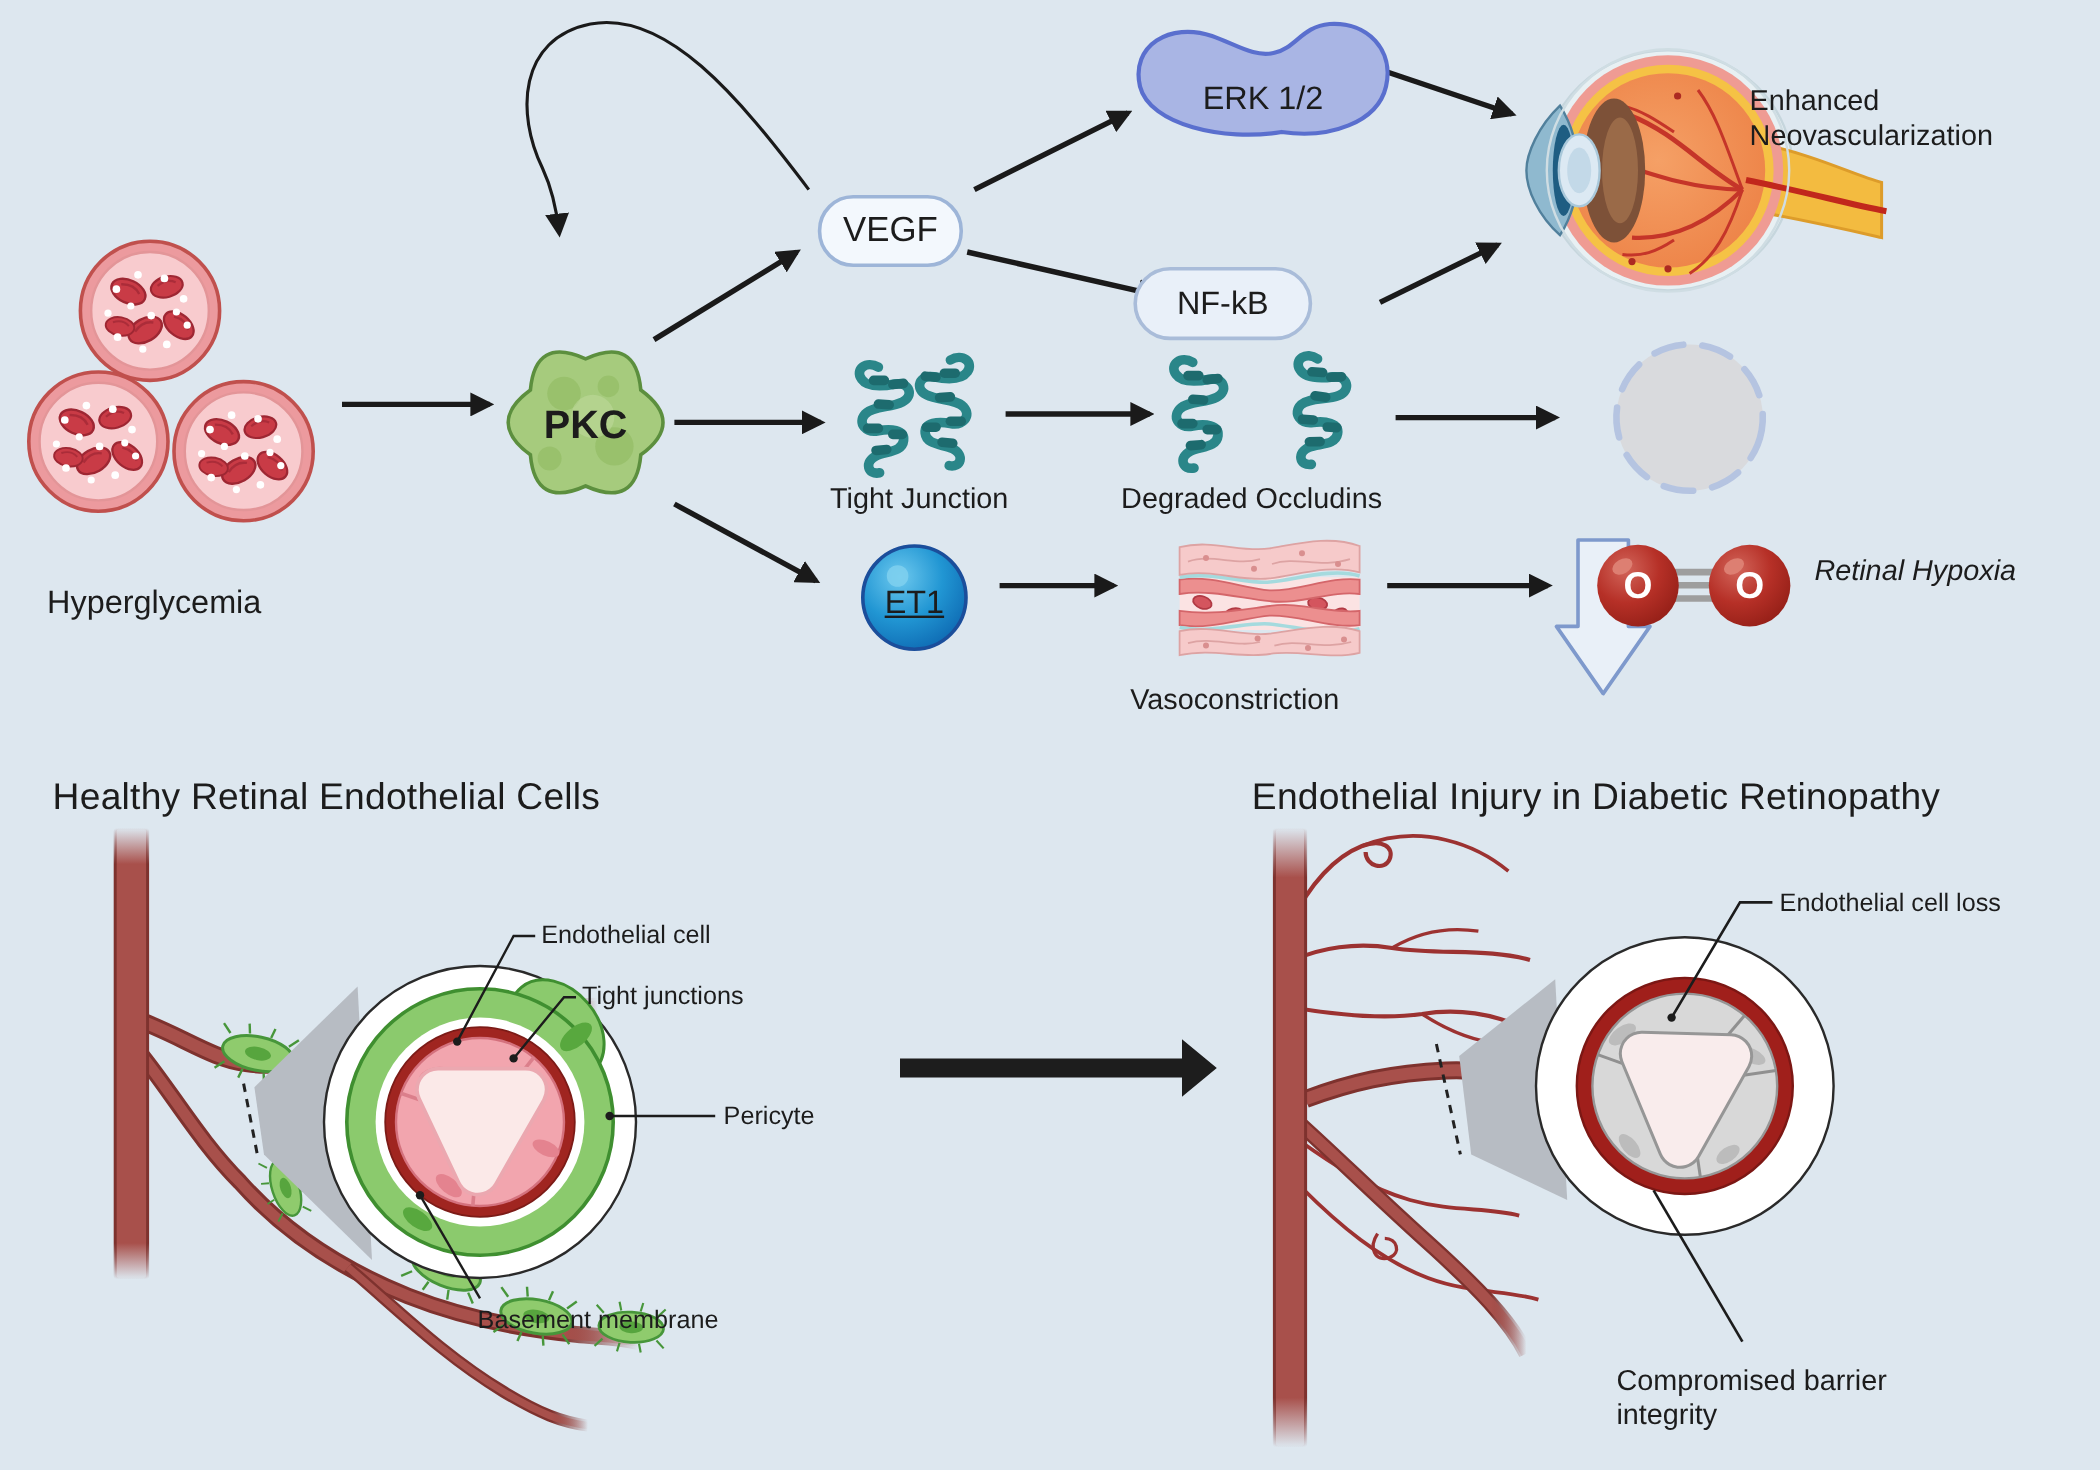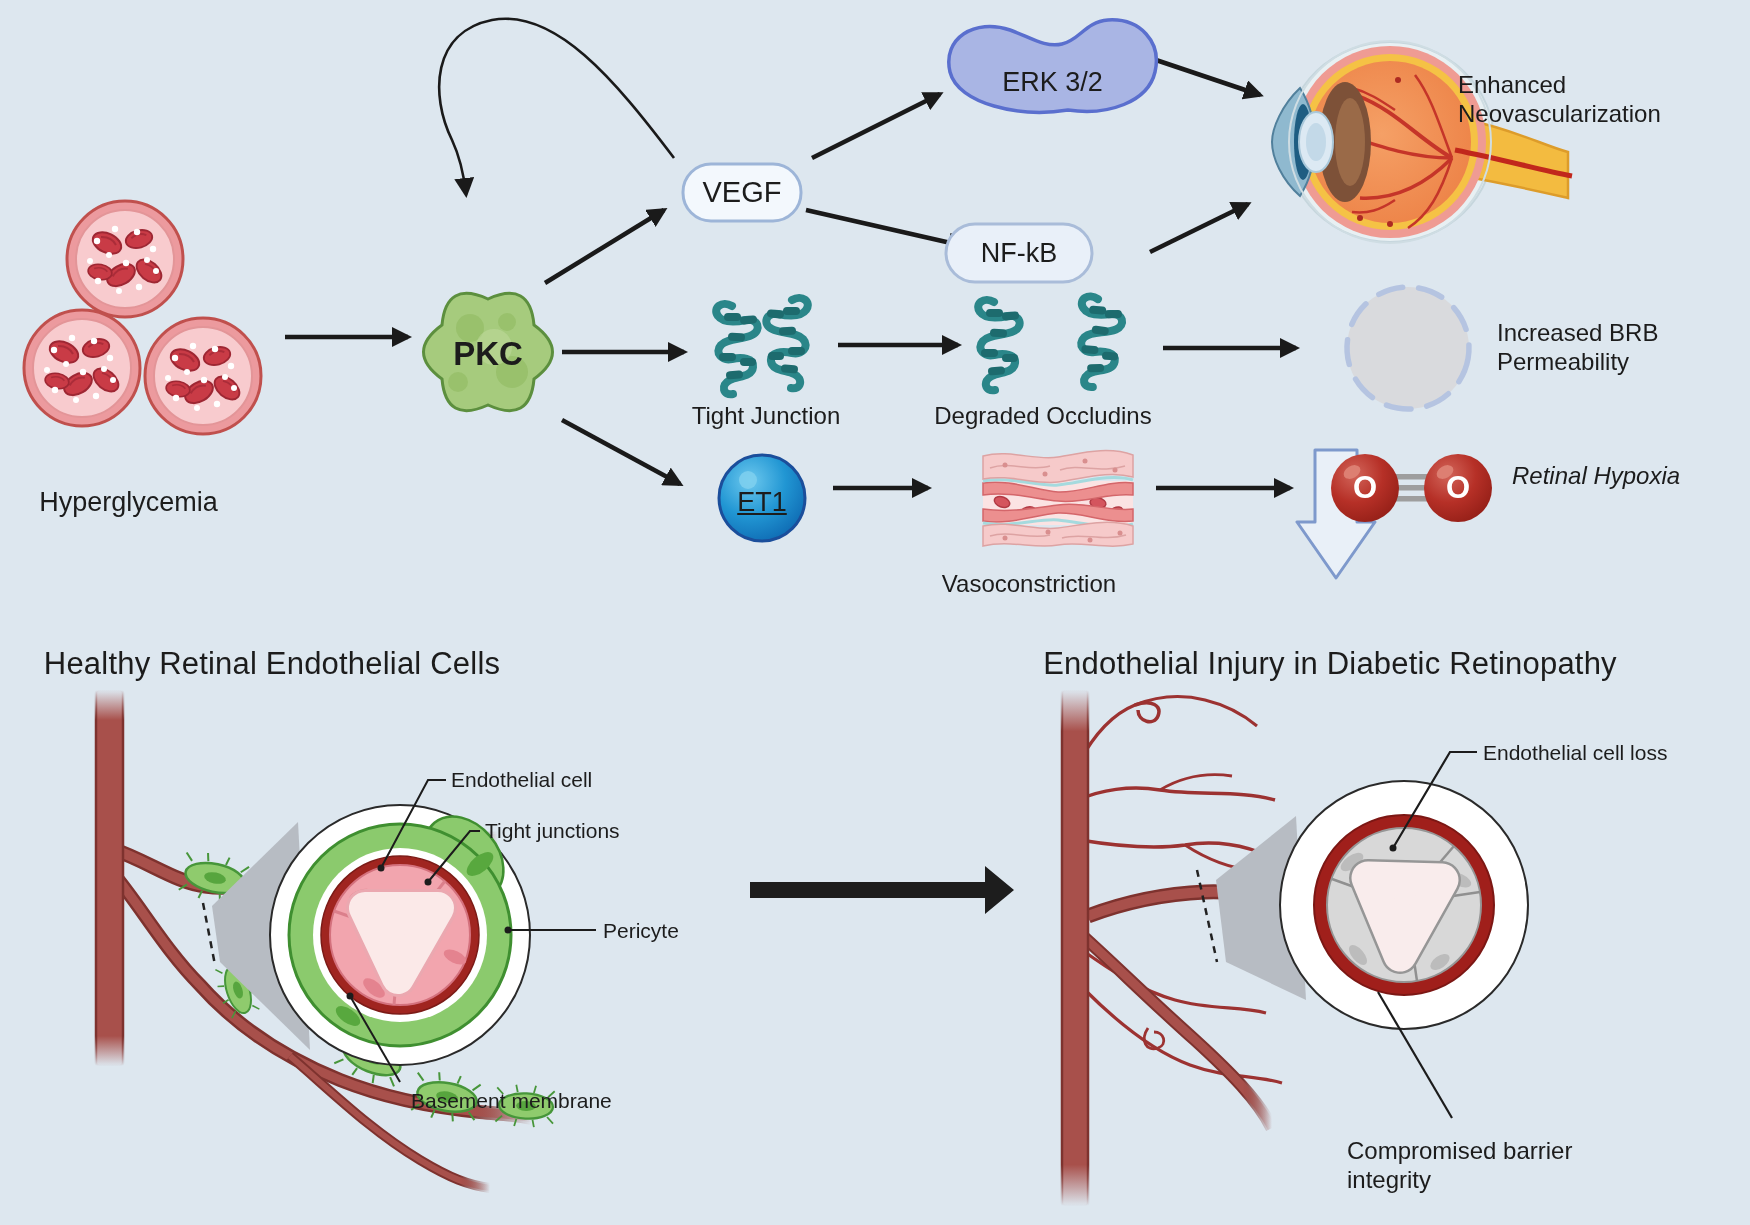--- a/index.html
+++ b/index.html
@@ -372,36 +372,35 @@
     <path d="M1378,992 L1452,1118"></path>
     <g fill="#1c1c1c" stroke="none">
           <circle cx="1393" cy="848" r="3.5"></circle>
         </g>
   </g>
 </svg>
 
 <div class="lbl c f27" style="left:16px;top:464px;width:225px;margin-top:22px;">Hyperglycemia</div>
 <div class="lbl c f33" style="left:438px;top:334px;width:100px;font-weight:bold;">PKC</div>
 <div class="lbl flex f29" style="left:683px;top:164px;width:118px;height:57px;">VEGF</div>
-<div class="lbl c f27" style="left:975px;top:66px;width:155px;">ERK 3/2</div>
+<div class="lbl c f27" style="left:975px;top:66px;width:155px;">ERK 1/2</div>
 <div class="lbl flex f27" style="left:946px;top:224px;width:146px;height:58px;">NF-kB</div>
 <div class="lbl f24" style="left:1458px;top:70px;width:250px;">Enhanced Neovascularization</div>
 <div class="lbl c f24" style="left:666px;top:401px;width:200px;">Tight Junction</div>
 <div class="lbl c f24" style="left:928px;top:401px;width:230px;">Degraded Occludins</div>
-<div class="lbl f24" style="left:1497px;top:318px;width:190px;">Increased BRB Permeability</div>
 <div class="lbl c f26" style="left:726px;top:486px;width:72px;">ET1</div>
 <div class="lbl c f24" style="left:929px;top:569px;width:200px;">Vasoconstriction</div>
 <div class="lbl f24" style="left:1512px;top:461px;width:230px;font-style:italic;">Retinal Hypoxia</div>
 <div class="lbl c oxy" style="left:1346px;top:469px;width:38px;">O</div>
 <div class="lbl c oxy" style="left:1439px;top:469px;width:38px;">O</div>
 
 <div class="lbl c f31 title" style="left:1010px;top:645px;width:640px;">Endothelial Injury in Diabetic Retinopathy</div>
 <div class="lbl c f31 title" style="left:42px;top:645px;width:460px;">Healthy Retinal Endothelial Cells</div>
 
 <div class="lbl f23" style="left:451px;top:767px;">Endothelial cell</div>
 <div class="lbl f23" style="left:485px;top:818px;">Tight junctions</div>
 <div class="lbl f23" style="left:603px;top:918px;">Pericyte</div>
-<div class="lbl f23" style="left:398px;top:1088px;margin-left:13px;">Basement membrane</div>
+<div class="lbl f23" style="left:398px;top:1088px;">Basement membrane</div>
 
 <div class="lbl f23" style="left:1483px;top:740px;width:220px;">Endothelial cell loss</div>
 <div class="lbl f24" style="left:1347px;top:1136px;width:260px;">Compromised barrier integrity</div>
 
 </div>
 
 </body></html>

